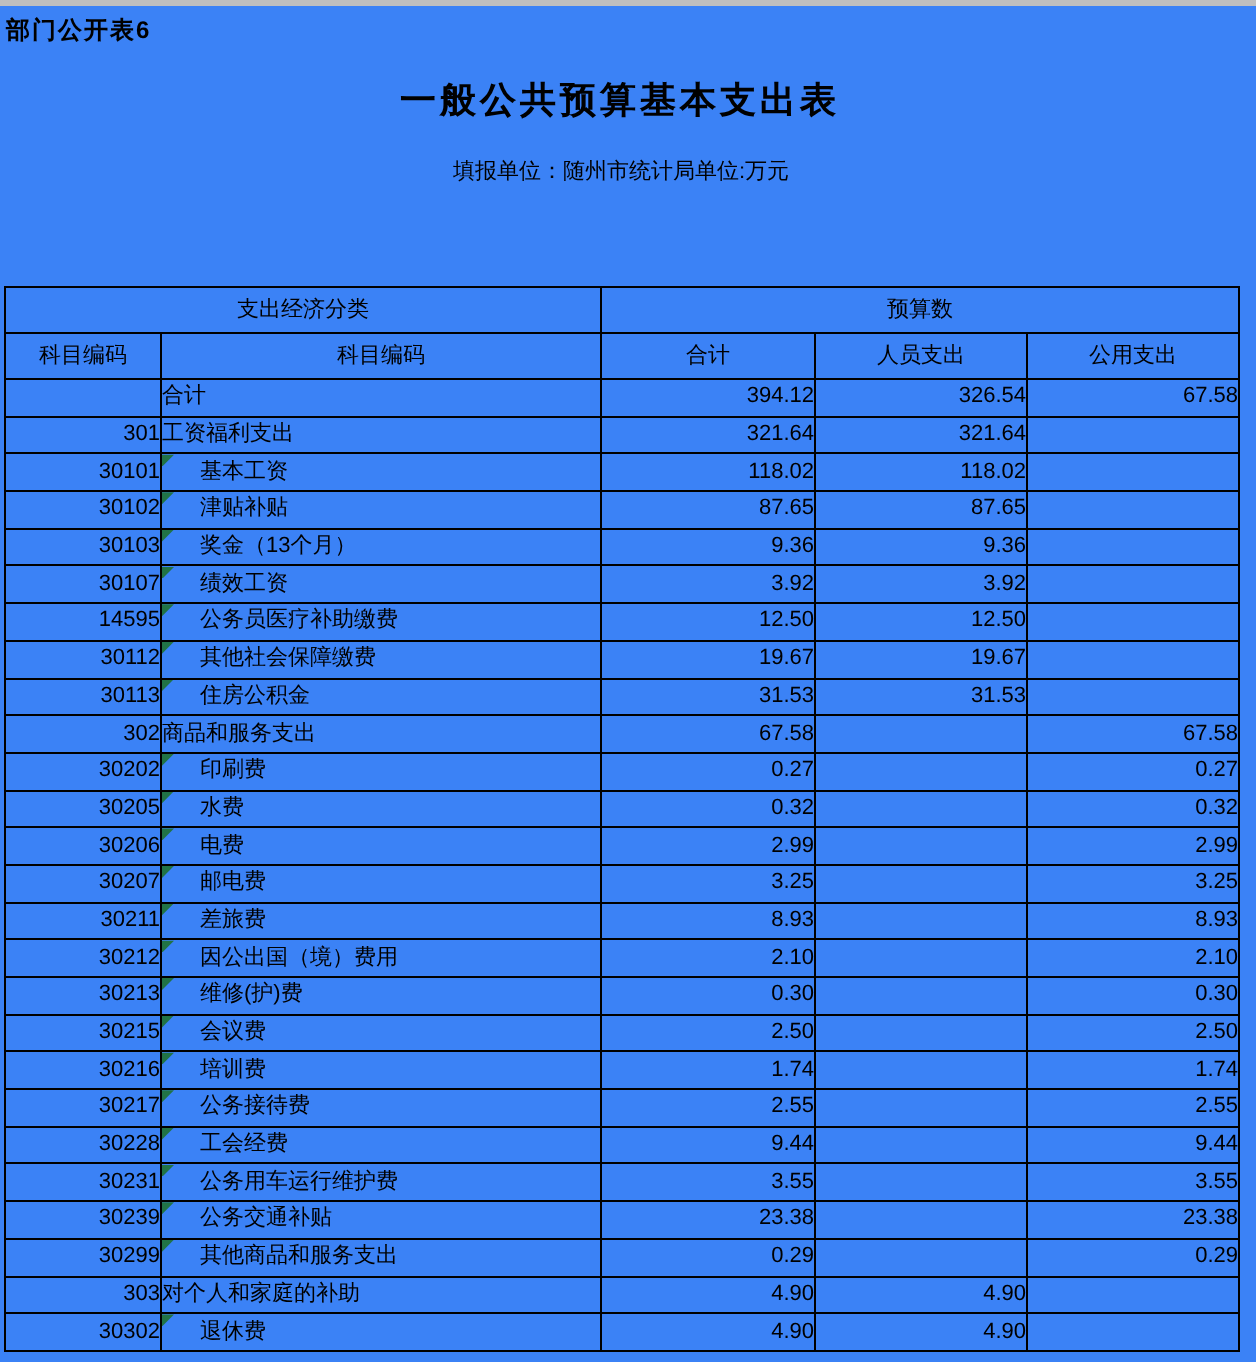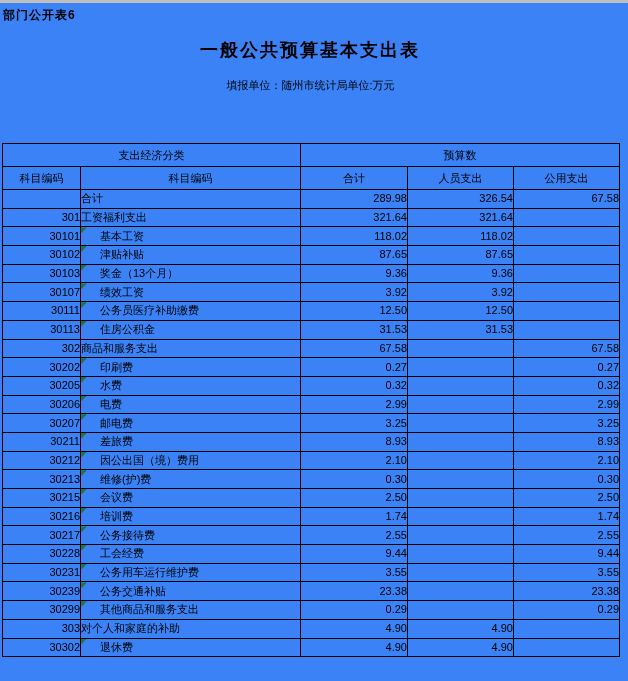--- a/index.html
+++ b/index.html
@@ -95,21 +95,21 @@
         <th>科目编码</th>
         <th>合计</th>
         <th>人员支出</th>
         <th>公用支出</th>
       </tr>
     </thead>
     <tbody>
         <tr>
           <td class="code"></td>
           <td class="name">合计</td>
-          <td class="num">289.98</td>
+          <td class="num">394.12</td>
           <td class="num">326.54</td>
           <td class="num">67.58</td>
         </tr>
         <tr>
           <td class="code">301</td>
           <td class="name">工资福利支出</td>
           <td class="num">321.64</td>
           <td class="num">321.64</td>
           <td class="num"></td>
         </tr>
@@ -135,24 +135,31 @@
           <td class="num"></td>
         </tr>
         <tr>
           <td class="code">30107</td>
           <td class="name indent"><span class="marker" style="background: rgb(33, 115, 70);"></span>绩效工资</td>
           <td class="num">3.92</td>
           <td class="num">3.92</td>
           <td class="num"></td>
         </tr>
         <tr>
-          <td class="code">30111</td>
+          <td class="code">14595</td>
           <td class="name indent"><span class="marker" style="background: rgb(33, 115, 70);"></span>公务员医疗补助缴费</td>
           <td class="num">12.50</td>
           <td class="num">12.50</td>
+          <td class="num"></td>
+        </tr>
+        <tr>
+          <td class="code">30112</td>
+          <td class="name indent"><span class="marker" style="background: rgb(33, 115, 70);"></span>其他社会保障缴费</td>
+          <td class="num">19.67</td>
+          <td class="num">19.67</td>
           <td class="num"></td>
         </tr>
         <tr>
           <td class="code">30113</td>
           <td class="name indent"><span class="marker" style="background: rgb(33, 115, 70);"></span>住房公积金</td>
           <td class="num">31.53</td>
           <td class="num">31.53</td>
           <td class="num"></td>
         </tr>
         <tr>

